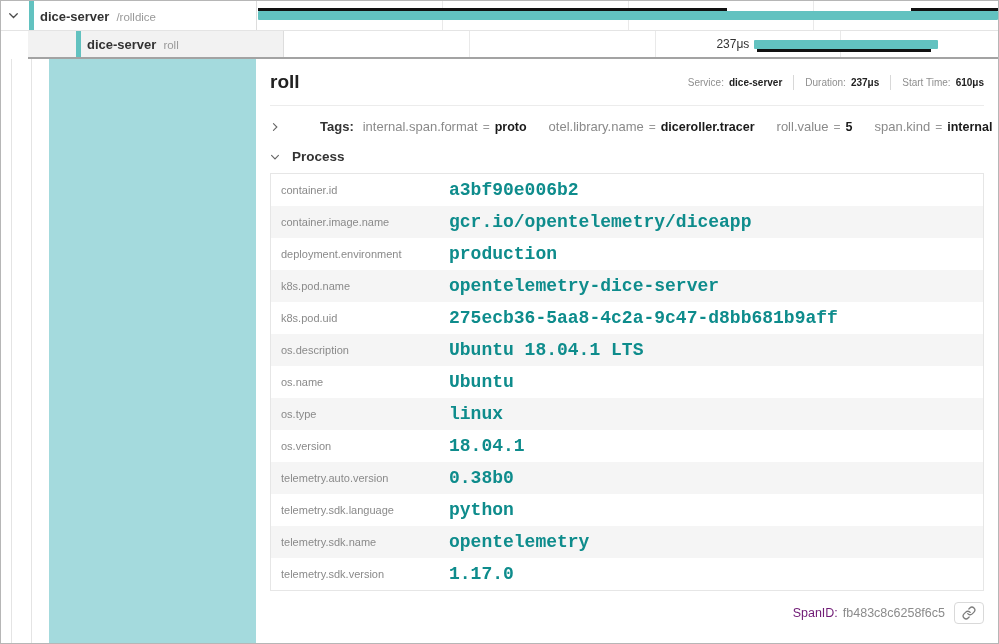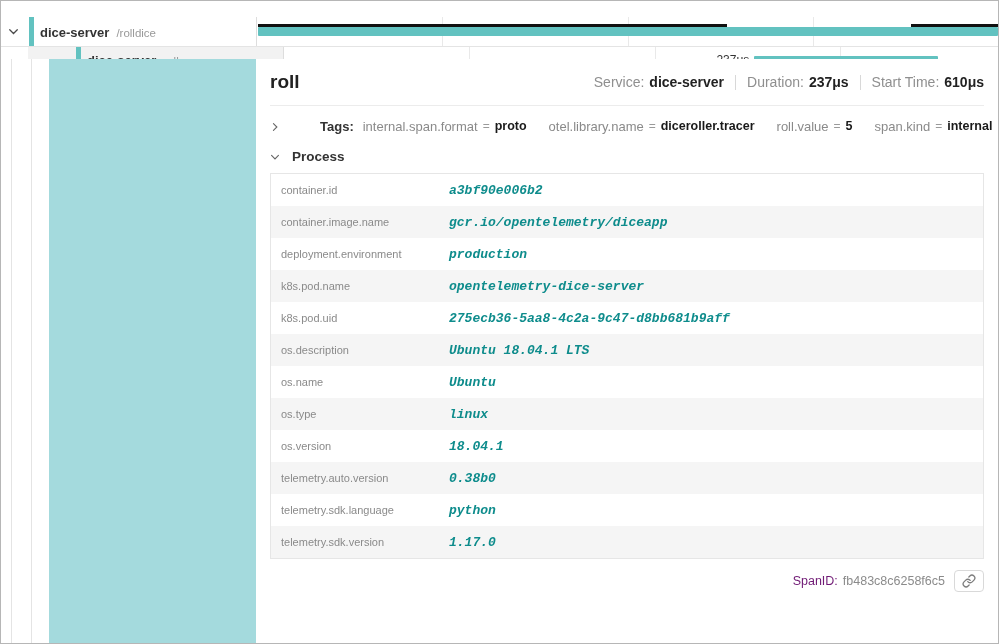--- a/index.html
+++ b/index.html
@@ -5,21 +5,21 @@
   * { margin:0; padding:0; box-sizing:border-box; }
   html,body { background:#e9e9e9; }
   body { font-family:"Liberation Sans", sans-serif; }
 
   .screen {
     position:relative; width:999px; height:644px;
     border:1px solid #b6b6b6; background:#fff; overflow:hidden;
   }
 
   
-  .trace-rows { position:absolute; top:16px; left:0; right:0; height:74px; }
+  .trace-rows { position:absolute; top:0; left:0; right:0; height:74px; }
   .trow { position:relative; display:flex; width:100%; }
   .trow-1 { height:30px; border-bottom:1px solid #e4e4e4; }
   .trow-2 { height:28px; border-bottom:2px solid #a3a3a3;margin-left:27px; }
   .name-col { flex:0 0 255px; position:relative; display:flex; align-items:center; overflow:hidden; }
   .trow-2 .name-col { background:#f2f2f2; }
   .timeline-col { flex:1; position:relative; border-left:1px solid #dddddd; background:#fff; }
 
   .gridline { position:absolute; top:0; bottom:0; width:1px; background:#e9e9e9; }
   .g25 { left:25%; } .g50 { left:50%; } .g75 { left:75%; }
 
@@ -44,42 +44,42 @@
   .body-area { position:absolute; top:58px; left:0; right:0; bottom:0; }
   .left-col { position:absolute; left:0; top:0; bottom:0; width:255px; background:#fff; }
   .indent-guide { position:absolute; top:0; bottom:0; width:1px; background:#e4e4e4; }
   .ig-1 { left:10px; } .ig-2 { left:30px; }
   .teal-fill { position:absolute; left:48px; right:0; top:0; bottom:0; background:#a4dadd; cursor:pointer; }
 
   .detail-panel { position:absolute; left:255px; right:0; top:0; bottom:0; background:#fff; padding:12px 14px 8px 14px; overflow:hidden; }
 
   .detail-header { display:flex; justify-content:space-between; align-items:center; padding-bottom:12px; border-bottom:1px solid #ececec; }
   .detail-title { font-size:19px; font-weight:bold; color:#222; }
-  .overview { display:flex; align-items:center; font-size:14px; }
+  .overview { display:flex; align-items:center; font-size:10px; }
   .ov-label { color:#8f8f8f; }
   .ov-value { color:#222; font-weight:bold; margin-left:5px; }
   .vdiv { width:1px; height:15px; background:#d8d8d8; margin:0 11px; }
 
   .tags-row { display:flex; align-items:center; margin-top:13px; font-size:13px; cursor:pointer; }
   .chev-inline { display:flex; align-items:center; margin-right:6px; }
   .tags-label { font-weight:bold; color:#333; margin-right:9px;margin-left:34px; }
-  .tag-item { display:flex; align-items:flex-start; white-space:nowrap; }
+  .tag-item { display:flex; align-items:flex-end; white-space:nowrap; }
   .tag-key { color:#8a8a8a; }
   .tag-eq { color:#9a9a9a; margin:0 5px; font-size:12px; }
   .tag-val { color:#1a1a1a; font-weight:bold; font-size:12.5px; }
   .tag-div { width:1px; height:15px; background:#cfcfcf; margin:0 11px; }
 
   .process-row { display:flex; align-items:center; margin-top:15px; font-size:13.5px; cursor:pointer; }
   .process-label { font-weight:bold; color:#333; margin-left:6px; }
 
   .kv-table { margin-top:9px; border:1px solid #e6e6e6; }
   .kv-row { display:flex; align-items:center; height:32px; background:#fff; }
   .kv-row:nth-child(even) { background:#f5f5f5; }
   .kv-key { flex:0 0 178px; padding-left:10px; font-size:11px; color:#8a8a8a; }
-  .kv-val { font-family:"Liberation Mono", monospace; font-size:13px; font-weight:bold; color:#0e8c8c;font-style:italic; }
+  .kv-val { font-family:"Liberation Mono", monospace; font-size:18px; font-weight:bold; color:#0e8c8c; }
 
   .detail-footer { display:flex; justify-content:flex-end; align-items:center; margin-top:11px; font-size:12.5px; }
   .footer-label { color:#701a75; }
   .footer-value { color:#8b8b8b; margin-left:5px; margin-right:9px; }
   .link-btn { width:30px; height:22px; border:1px solid #d9d9d9; border-radius:4px; background:#fff; display:flex; align-items:center; justify-content:center; cursor:pointer; }
 </style>
 </head>
 <body>
 
 <div class="screen">
@@ -232,20 +232,24 @@
           </div>
         <div class="kv-row">
             <span class="kv-key">telemetry.auto.version</span>
             <span class="kv-val">0.38b0</span>
           </div>
         <div class="kv-row">
             <span class="kv-key">telemetry.sdk.language</span>
             <span class="kv-val">python</span>
           </div>
         <div class="kv-row">
+            <span class="kv-key">telemetry.sdk.name</span>
+            <span class="kv-val">opentelemetry</span>
+          </div>
+        <div class="kv-row">
             <span class="kv-key">telemetry.sdk.version</span>
             <span class="kv-val">1.17.0</span>
           </div>
       </div>
 
       <div class="detail-footer">
         <span class="footer-label">SpanID:</span>
         <span class="footer-value">fb483c8c6258f6c5</span>
         <span class="link-btn">
           <svg width="14" height="14" viewBox="0 0 24 24" fill="none" stroke="#7d7d7d" stroke-width="2.2" stroke-linecap="round" stroke-linejoin="round">

